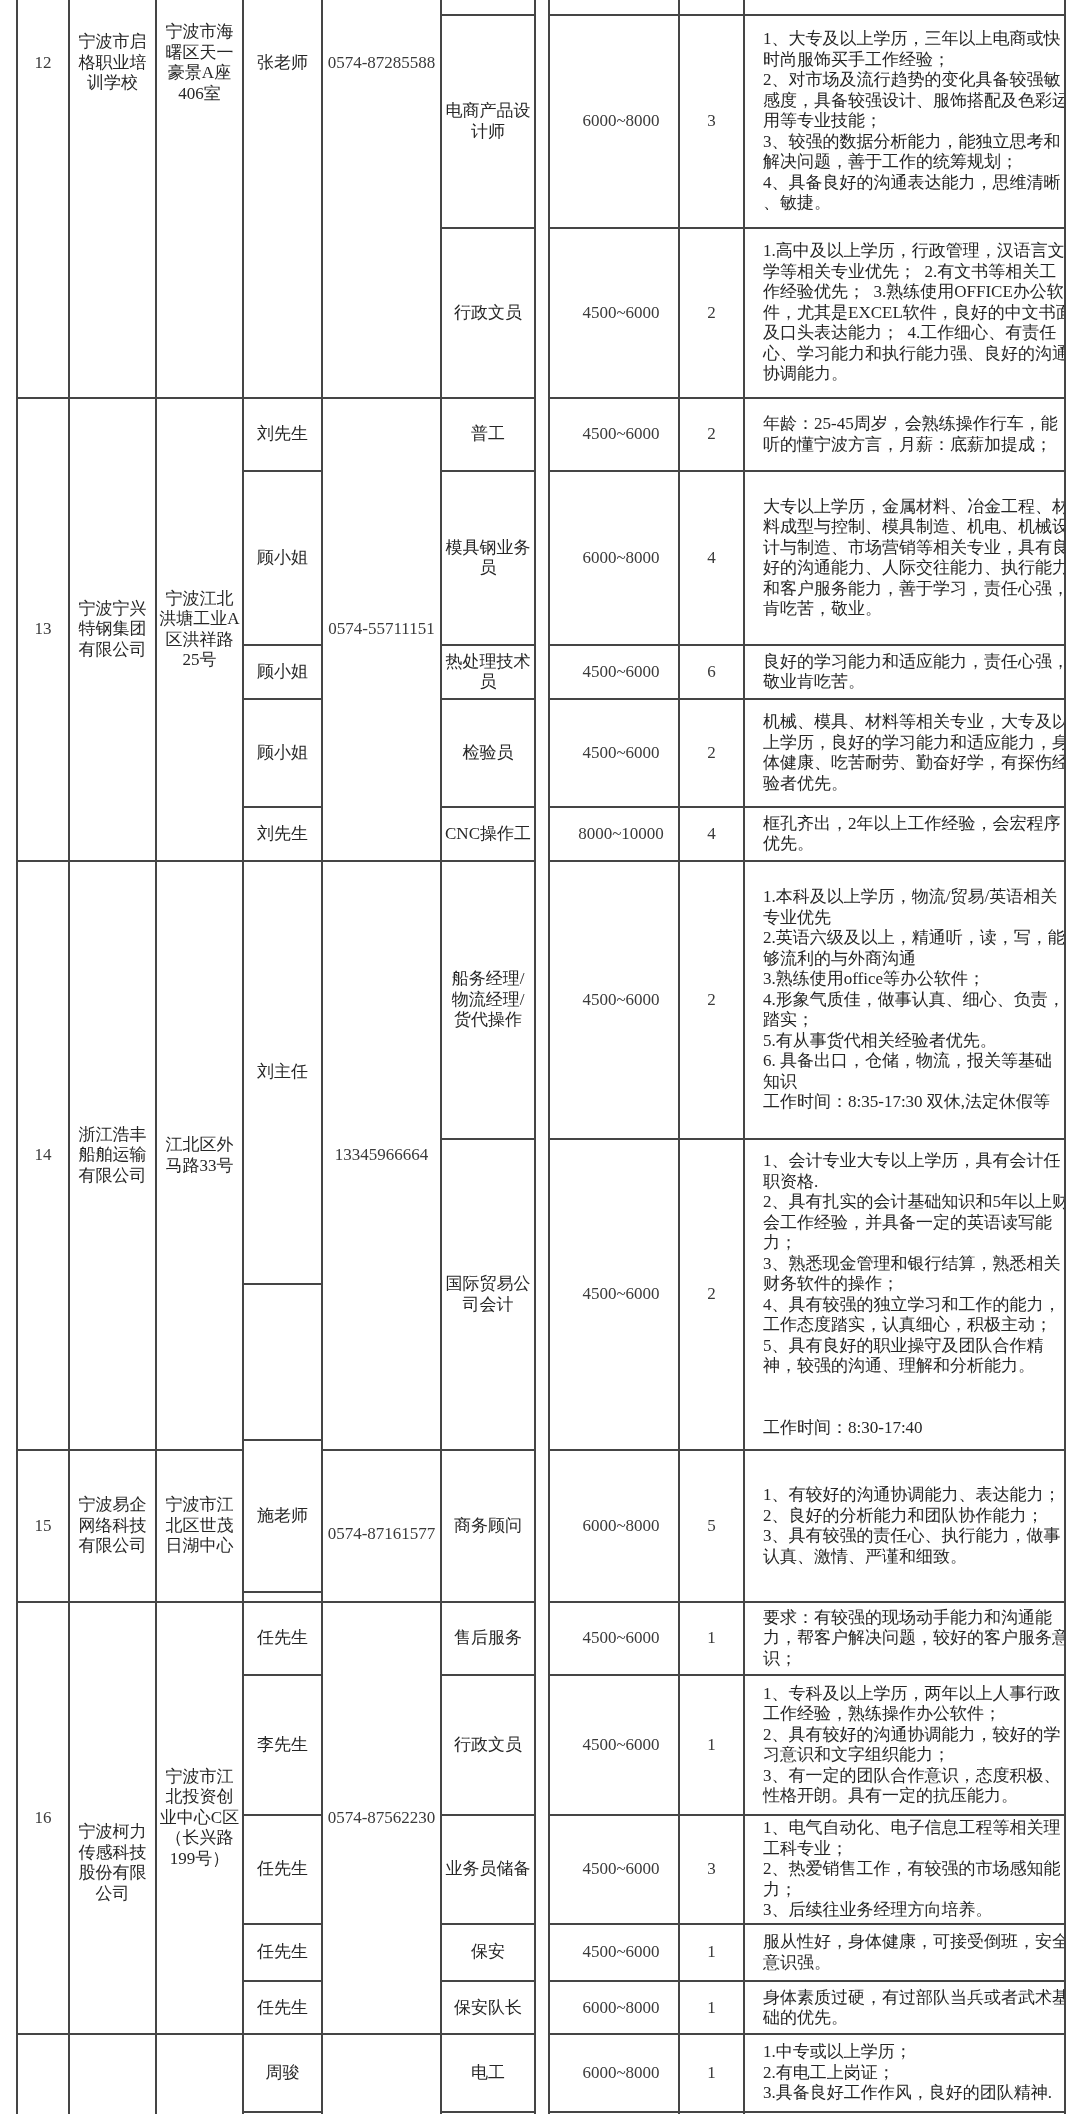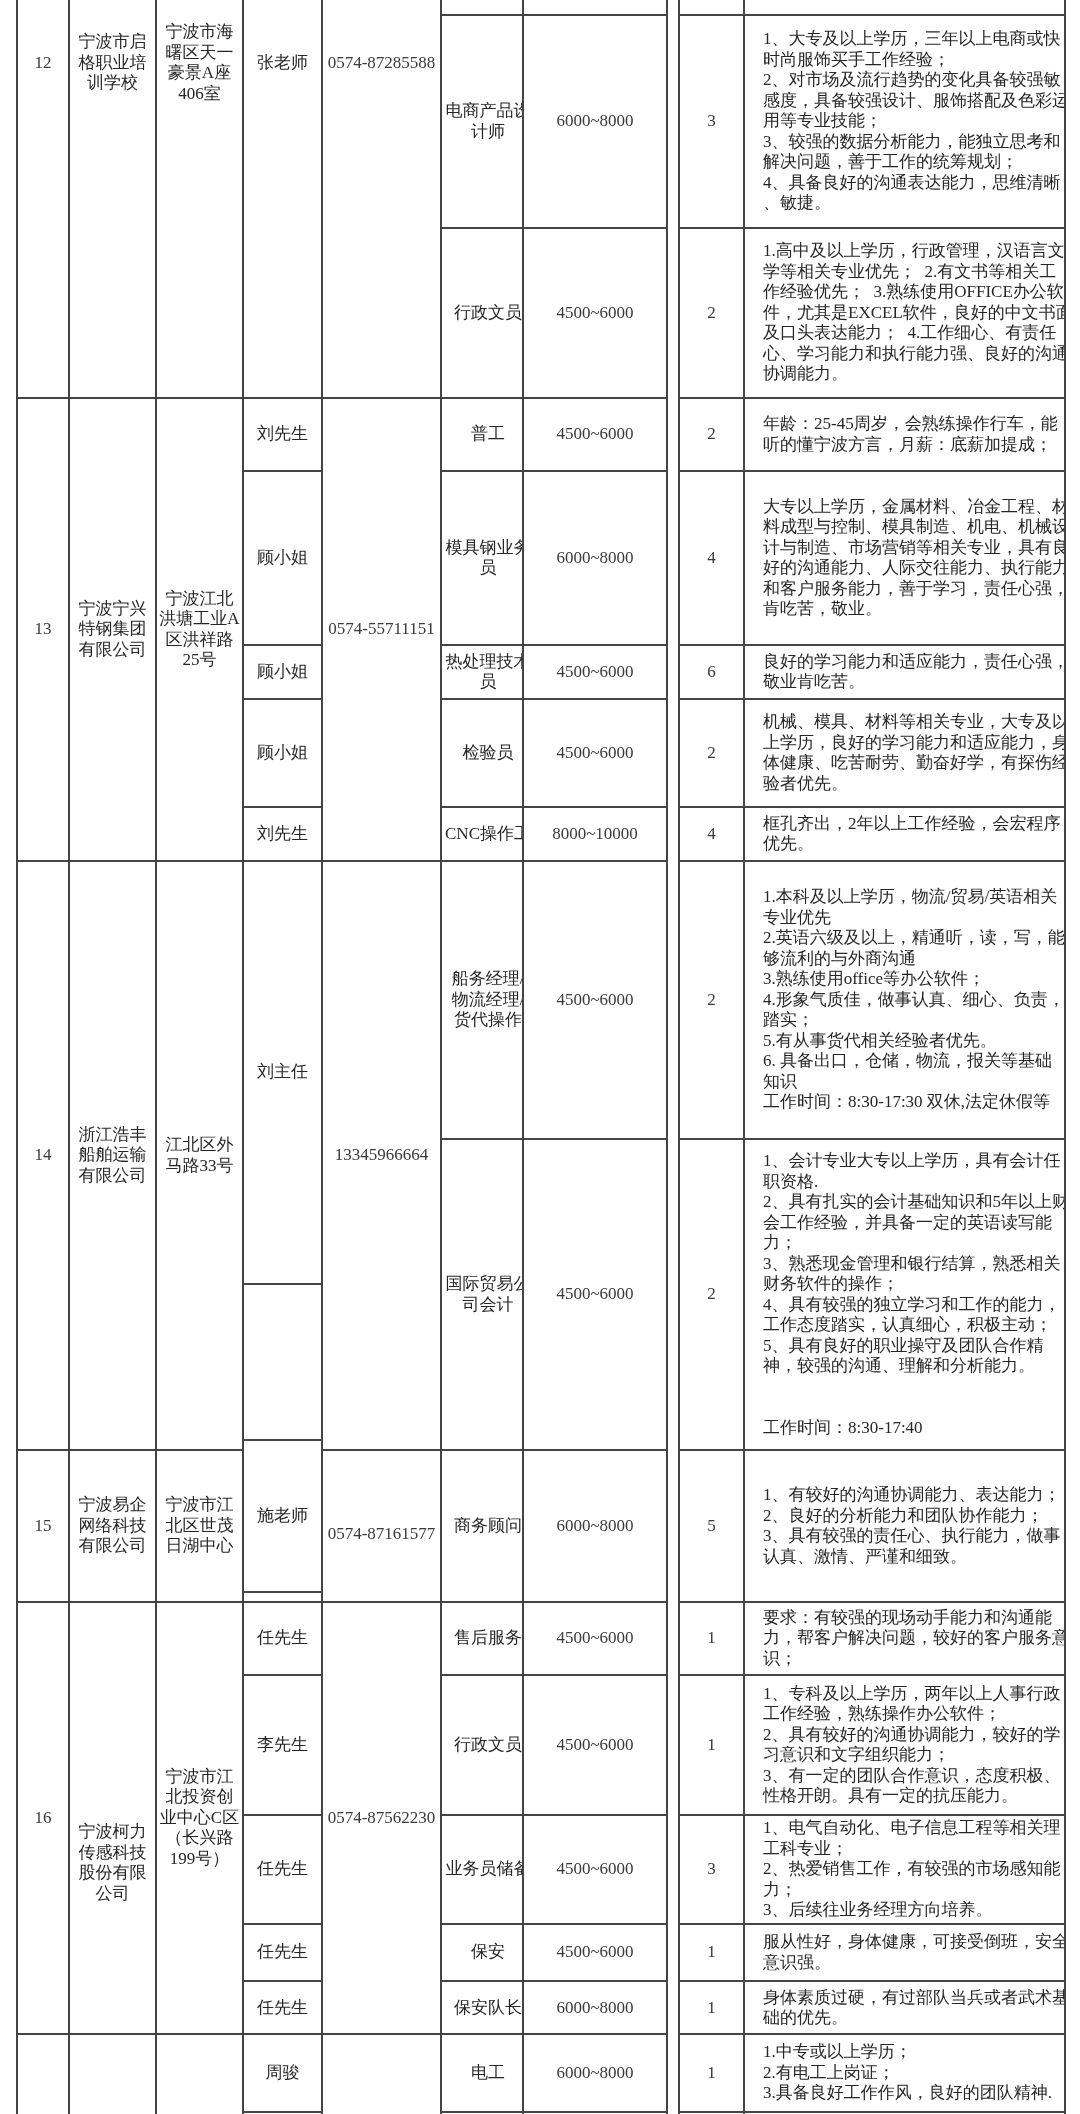--- a/index.html
+++ b/index.html
@@ -13,21 +13,21 @@
     font-size:17px; line-height:20.5px; color:#262626; background:#fff;
   }
   .req { justify-content:flex-start; text-align:left; padding-left:18px; }
   .num { color:#3a3a3a; }
   .cA{left:16px;width:54px}
   .cB{left:68px;width:89px}
   .cC{left:155px;width:89px}
   .cD{left:242px;width:81px}
   .cE{left:321px;width:121px}
   .cF{left:440px;width:96px}
-  .cG{left:522px;width:146px}
+  .cG{left:548px;width:146px}
   .cH{left:678px;width:67px}
   .cI{left:743px;width:323px}
 </style>
 </head>
 <body>
 
 <div class="sheet">
 
   <div>
     <div class="cell cF" style="top:-21px;height:37px"></div>
@@ -157,21 +157,21 @@
       <div class="cell cI req" style="top:860px;height:280px">1.本科及以上学历，物流/贸易/英语相关
 专业优先
 2.英语六级及以上，精通听，读，写，能
 够流利的与外商沟通
 3.熟练使用office等办公软件；
 4.形象气质佳，做事认真、细心、负责，
 踏实；
 5.有从事货代相关经验者优先。
 6. 具备出口，仓储，物流，报关等基础
 知识
-工作时间：8:30-17:30 双休,法定休假等</div>
+工作时间：8:35-17:30 双休,法定休假等</div>
     </div>
     <div>
       <div class="cell cF" style="top:1138px;height:313px">国际贸易公
 司会计</div>
       <div class="cell cG num" style="top:1138px;height:313px">4500~6000</div>
       <div class="cell cH num" style="top:1138px;height:313px">2</div>
       <div class="cell cI req" style="top:1138px;height:313px">1、会计专业大专以上学历，具有会计任
 职资格.
 2、具有扎实的会计基础知识和5年以上财
 会工作经验，并具备一定的英语读写能

